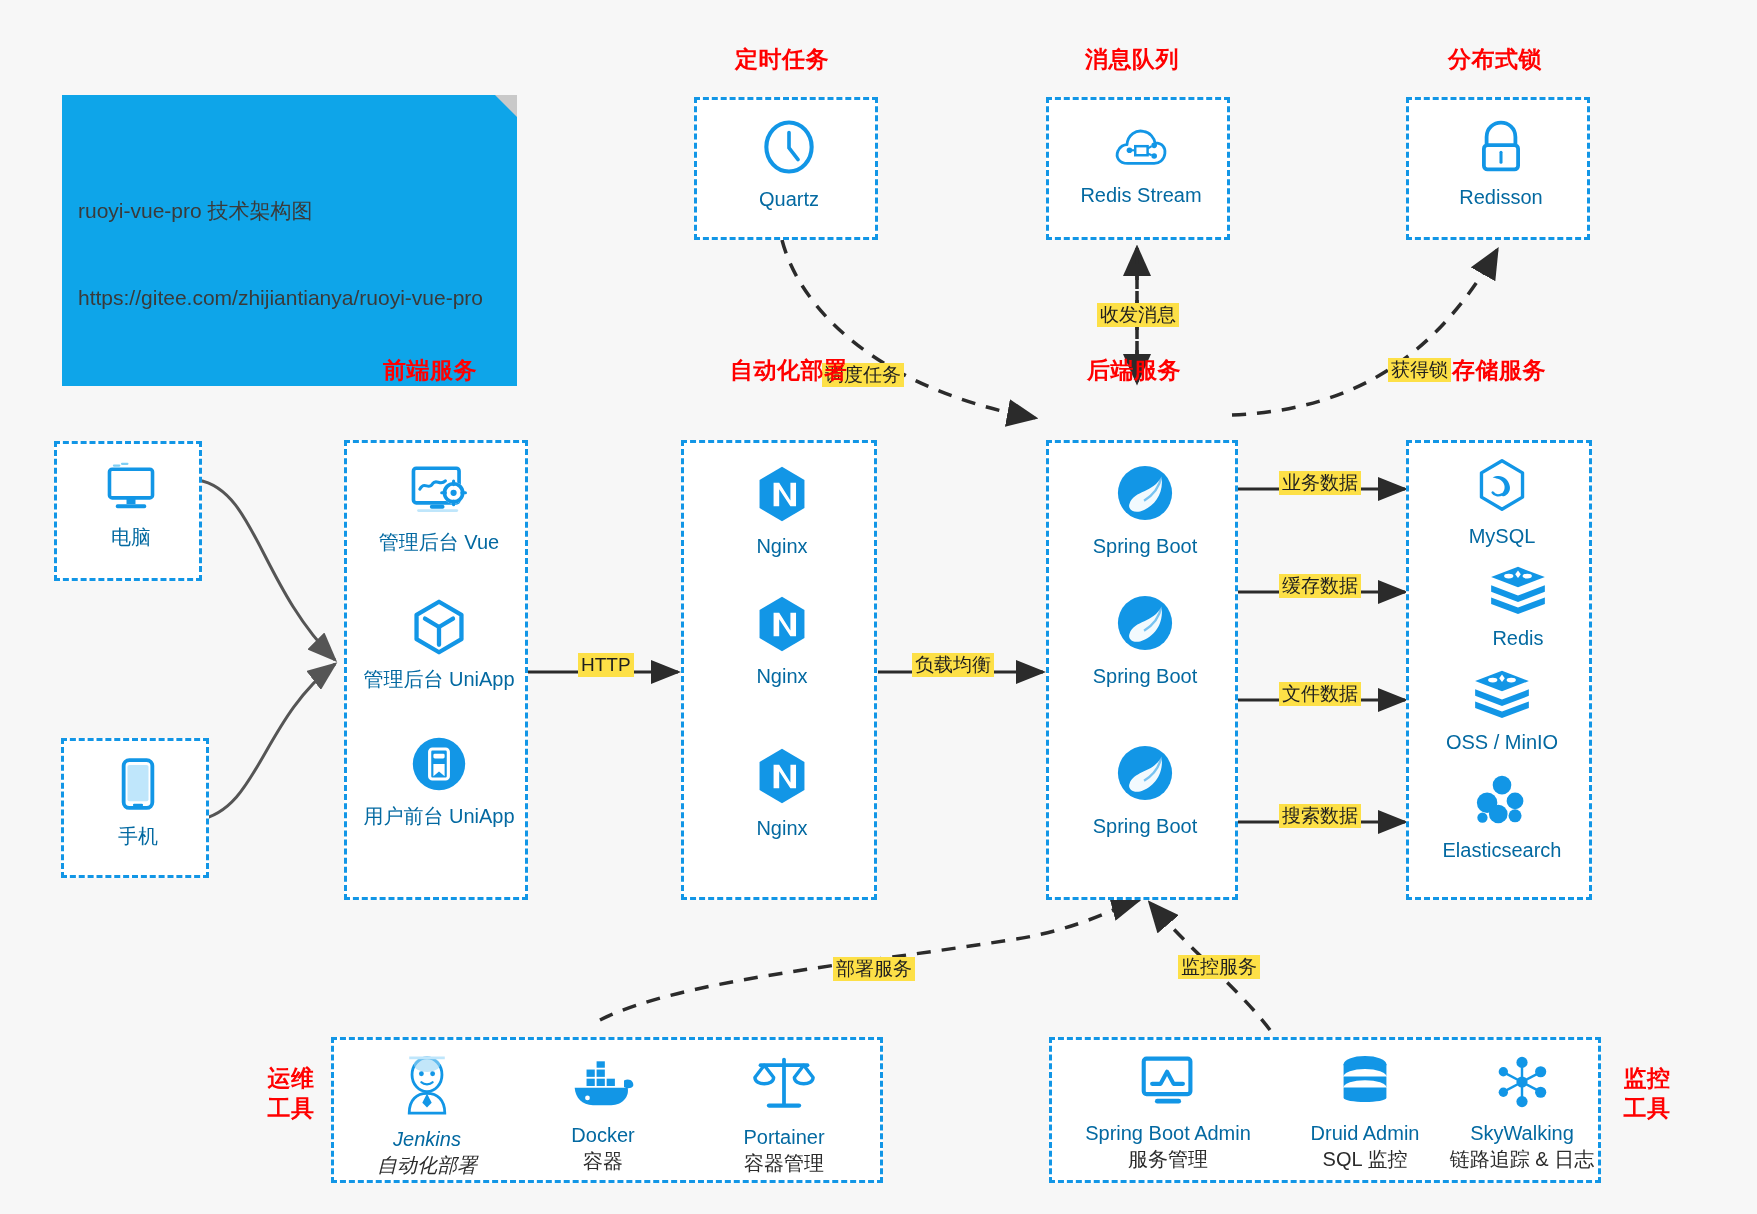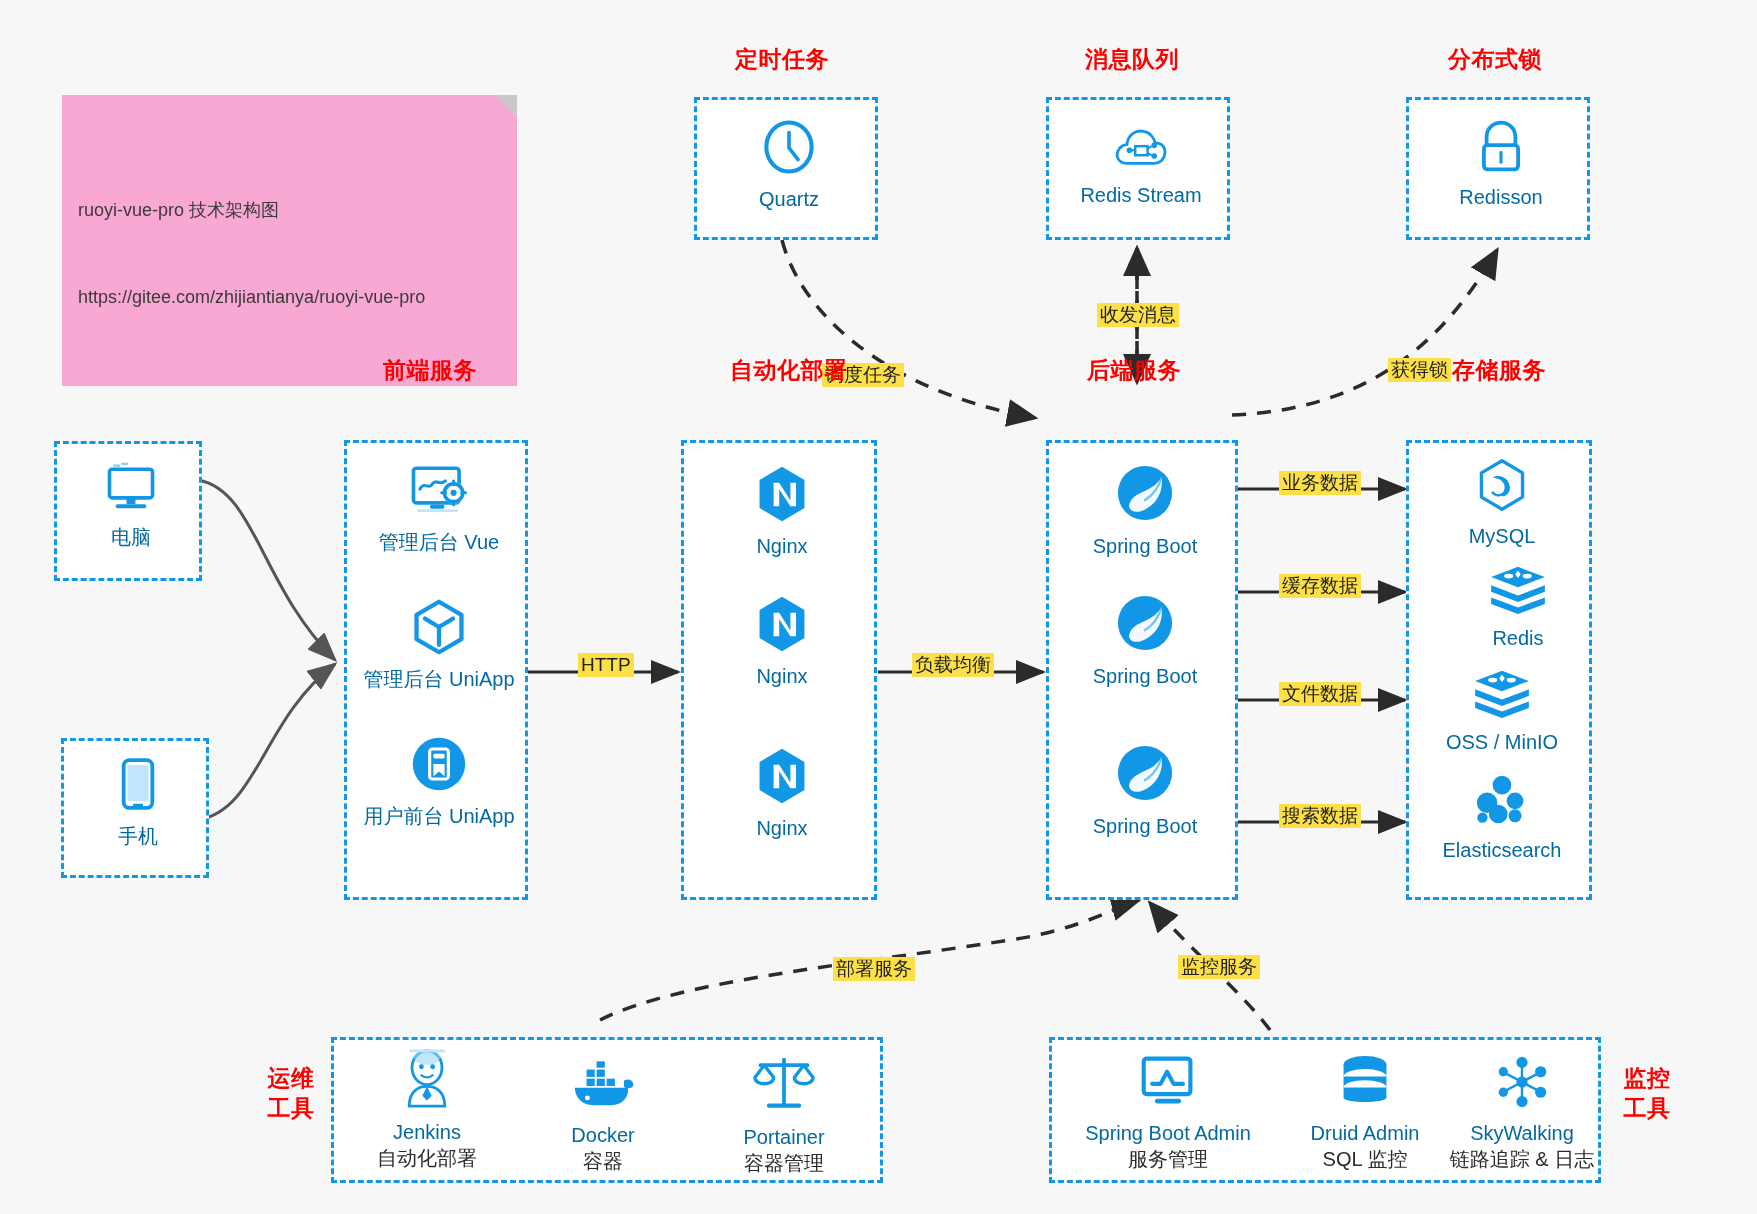--- a/index.html
+++ b/index.html
@@ -69,23 +69,23 @@
     color: #1f1f1f;
     background: #fde047;
     padding: 0 3px;
     white-space: nowrap;
     line-height: 24px;
   }
 
   
   .note {
     position: absolute;
-    background: #f9a8d4;
+    background: #0ea5e9;
     padding: 14px 24px 16px 16px;
-    font-size: 18px;
+    font-size: 21px;
     line-height: 29px;
     color: #3a3a3a;
     white-space: pre;
   }
   .note-fold {
     position: absolute;
     right: 0; top: 0;
     width: 0; height: 0;
     border-left: 22px solid transparent;
     border-top: 22px solid #c9c9c9;
@@ -406,21 +406,21 @@
 
   <div class="edge-label" style="left:833px; top:957px;">部署服务</div>
   <div class="edge-label" style="left:1178px; top:955px;">监控服务</div>
 
   <div class="group-title side" style="left:258px; top:1063px; width:66px;">
     <div>运维</div>
     <div>工具</div>
   </div>
   <div class="group" style="left:331px; top:1037px; width:552px; height:146px;">
 
-    <div class="node" style="left:10px; top:7px; width:166px;">
+    <div class="node" style="left:10px; top:14px; width:166px;font-style:italic;">
       <span class="icon">
         <svg width="58" height="62" viewBox="0 0 62 66">
           <ellipse cx="31" cy="22" rx="16" ry="18" fill="none" stroke="#1296e6" stroke-width="3"></ellipse>
           <ellipse cx="31" cy="11" rx="14" ry="8" fill="#9ad6f5" opacity="0.6"></ellipse>
           <circle cx="25" cy="21" r="2.6" fill="#1296e6"></circle>
           <circle cx="37" cy="21" r="2.6" fill="#1296e6"></circle>
           <path d="M25 30 C 28 33 34 33 37 30" fill="none" stroke="#1296e6" stroke-width="2.4" stroke-linecap="round"></path>
           <path d="M12 63 C 12 49 20 42 31 42 C 42 42 50 49 50 63 Z" fill="none" stroke="#1296e6" stroke-width="3"></path>
           <path d="M31 42 L26 52 L31 57 L36 52 Z" fill="#1296e6"></path>
           <line x1="12" y1="4" x2="50" y2="4" stroke="#bfe6fb" stroke-width="3"></line>

